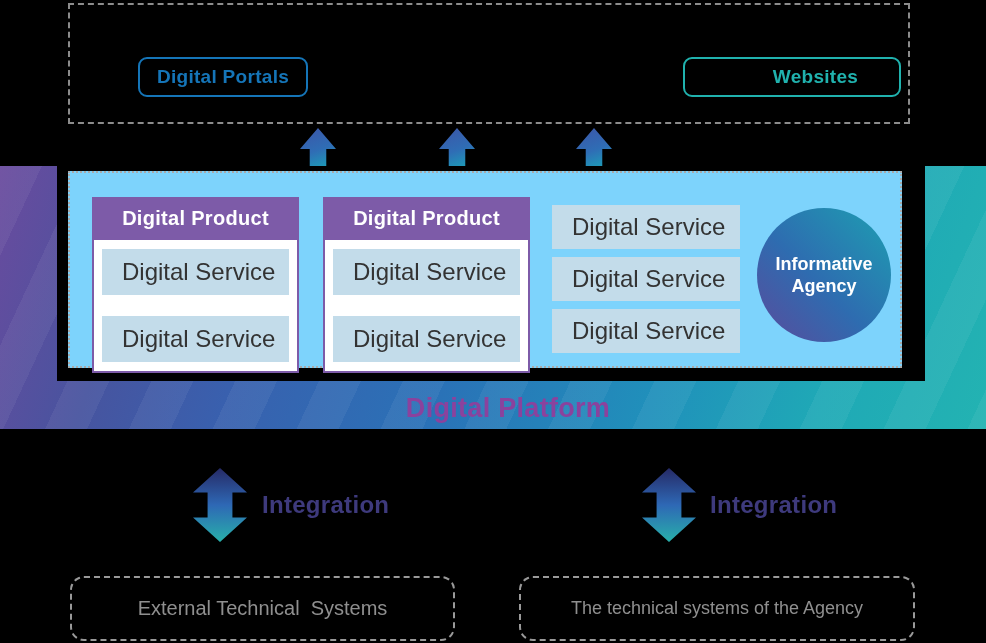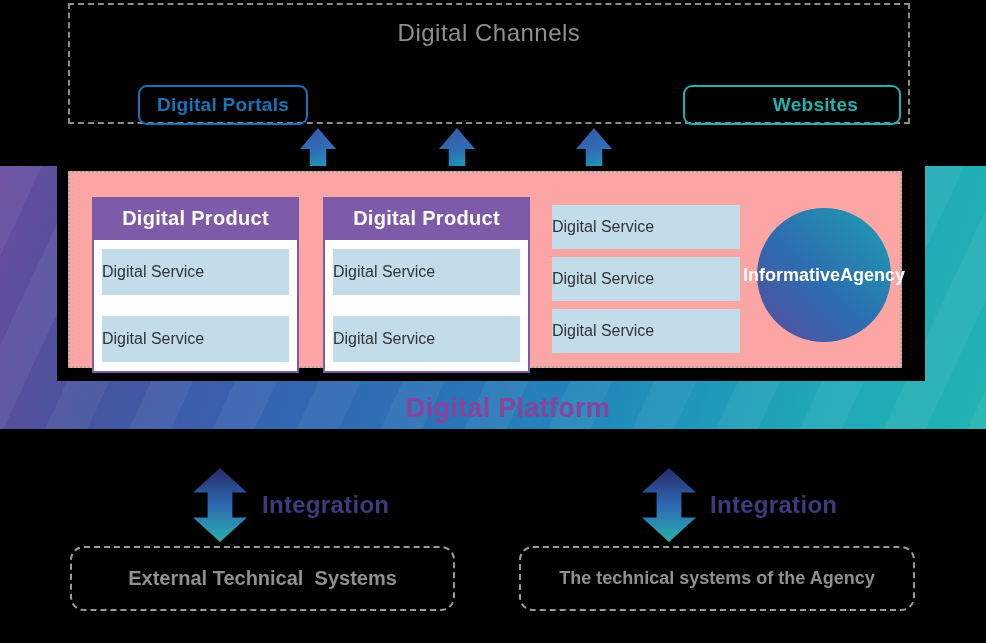--- a/index.html
+++ b/index.html
@@ -6,88 +6,87 @@
   #stage{position:relative;width:986px;height:643px;background:#000;overflow:hidden;
          font-family:"Liberation Sans", sans-serif;}
 
   
   .channels-box{position:absolute;left:68px;top:3px;width:838px;height:117px;
                 border:2px dashed #8c8c8c;}
   .channels-title{position:absolute;left:0;right:0;top:14px;text-align:center;
                   color:#8f8f8f;font-size:24px;font-weight:500;letter-spacing:.5px;}
   .chan-btn{position:absolute;top:52px;height:36px;border-radius:9px;
             display:flex;align-items:center;justify-content:center;
-            font-size:19px;font-weight:bold;letter-spacing:.3px;background:transparent;margin-top:28px;}
+            font-size:19px;font-weight:bold;letter-spacing:.3px;background:transparent;}
   .btn-portals{left:68px;width:166px;border:2.5px solid #1575b8;color:#1575b8;}
   .btn-smart{left:329px;width:192px;border:2.5px solid #393478;color:#393478;}
   .btn-websites{left:613px;width:167px;border:2.5px solid #20b2ae;color:#20b2ae;padding-left:47px;}
 
   
   .up-arrow{position:absolute;top:128px;width:36px;height:39px;
             background:linear-gradient(160deg,#3c55a8 0%,#2f6db5 55%,#1aa3b8 100%);
             clip-path:polygon(50% 0,100% 54%,73% 54%,73% 100%,27% 100%,27% 54%,0 54%);}
   .ua1{left:300px;} .ua2{left:439px;} .ua3{left:576px;}
 
   
   .band{position:absolute;left:0;top:166px;width:986px;height:263px;
         background:
           repeating-linear-gradient(115deg, rgba(255,255,255,0.055) 0 38px, rgba(255,255,255,0) 38px 76px),
           linear-gradient(108deg,#6a4b9e 0%,#47549f 15%,#3960ae 28%,#2a72b7 48%,#2090bb 68%,#1fa9b6 84%,#23b3b2 100%);}
   .band-frame{position:absolute;left:57px;top:166px;width:868px;height:215px;background:#000;}
   .white-box{position:absolute;left:68px;top:171px;width:834px;height:197px;
-             background:#fca5a5;border:2px dotted #a9a9a9;box-sizing:border-box;}
+             background:#7dd3fc;border:2px dotted #a9a9a9;box-sizing:border-box;}
 
   
   .product-card{position:absolute;top:24px;width:207px;height:158px;}
   .pc1{left:22px;} .pc2{left:253px;}
   .product-header{height:43px;background:#7d5ba8;color:#fff;font-size:20px;font-weight:bold;
                   display:flex;align-items:center;justify-content:center;letter-spacing:.3px;}
   .product-body{height:113px;border:2px solid #7d5ba8;border-top:none;background:#fff;
                 padding:9px 8px;box-sizing:content-box;width:187px;margin:0 auto;
                 display:flex;flex-direction:column;justify-content:space-between;}
-  .service-item{height:46px;background:#c3dcea;color:#333;font-size:16px;
-                display:flex;align-items:center;}
+  .service-item{height:46px;background:#c3dcea;color:#333;font-size:24px;
+                display:flex;align-items:center;padding-left:20px;}
 
   
   .service-col{position:absolute;left:482px;top:32px;width:188px;
                display:flex;flex-direction:column;gap:8px;}
   .service-col .service-item{height:44px;}
 
   
   .info-circle{position:absolute;left:687px;top:35px;width:134px;height:134px;border-radius:50%;
                background:linear-gradient(45deg,#5a4b9c 0%,#2e6cb0 45%,#1d9fb2 100%);
-               display:flex;flex-direction:row;align-items:center;justify-content:center;
+               display:flex;flex-direction:column;align-items:center;justify-content:center;
                color:#fff;font-size:18px;font-weight:bold;line-height:1.25;text-align:center;}
 
   .platform-label{position:absolute;left:0;right:10px;top:393px;text-align:center;
                   color:#8b429d;font-size:27px;font-weight:bold;letter-spacing:.3px;padding-left:40px;}
 
   
   .double-arrow{position:absolute;top:468px;width:54px;height:74px;
                 background:linear-gradient(180deg,#262a66 0%,#2e68b5 50%,#28b0aa 100%);
                 clip-path:polygon(50% 0,100% 33%,73% 33%,73% 67%,100% 67%,50% 100%,0 67%,27% 67%,27% 33%,0 33%);}
   .da1{left:193px;} .da2{left:642px;}
   .integration-label{position:absolute;top:491px;color:#3e3a7d;font-size:24px;font-weight:600;
                      letter-spacing:.3px;}
   .il1{left:262px;} .il2{left:710px;}
 
   
-  .ext-box{position:absolute;top:546px;height:61px;border:2px dashed #9a9a9a;border-radius:14px;
+  .ext-box{position:absolute;top:576px;height:61px;border:2px dashed #9a9a9a;border-radius:14px;
            display:flex;align-items:center;justify-content:center;
-           color:#8f8f8f;font-weight:bold;white-space:pre-wrap;}
+           color:#8f8f8f;font-weight:normal;white-space:pre-wrap;}
   .eb1{left:70px;width:381px;font-size:20px;}
   .eb2{left:519px;width:392px;font-size:18px;}
 </style>
 </head>
 <body>
 
 <div id="stage">
 
   <div class="channels-box">
-    <div class="channels-title">Digital Channels</div>
     <div class="chan-btn btn-portals">Digital Portals</div>
     <div class="chan-btn btn-websites">Websites</div>
   </div>
 
   <div class="up-arrow ua1"></div>
   <div class="up-arrow ua2"></div>
   <div class="up-arrow ua3"></div>
 
   <div class="band"></div>
   <div class="band-frame"></div>

